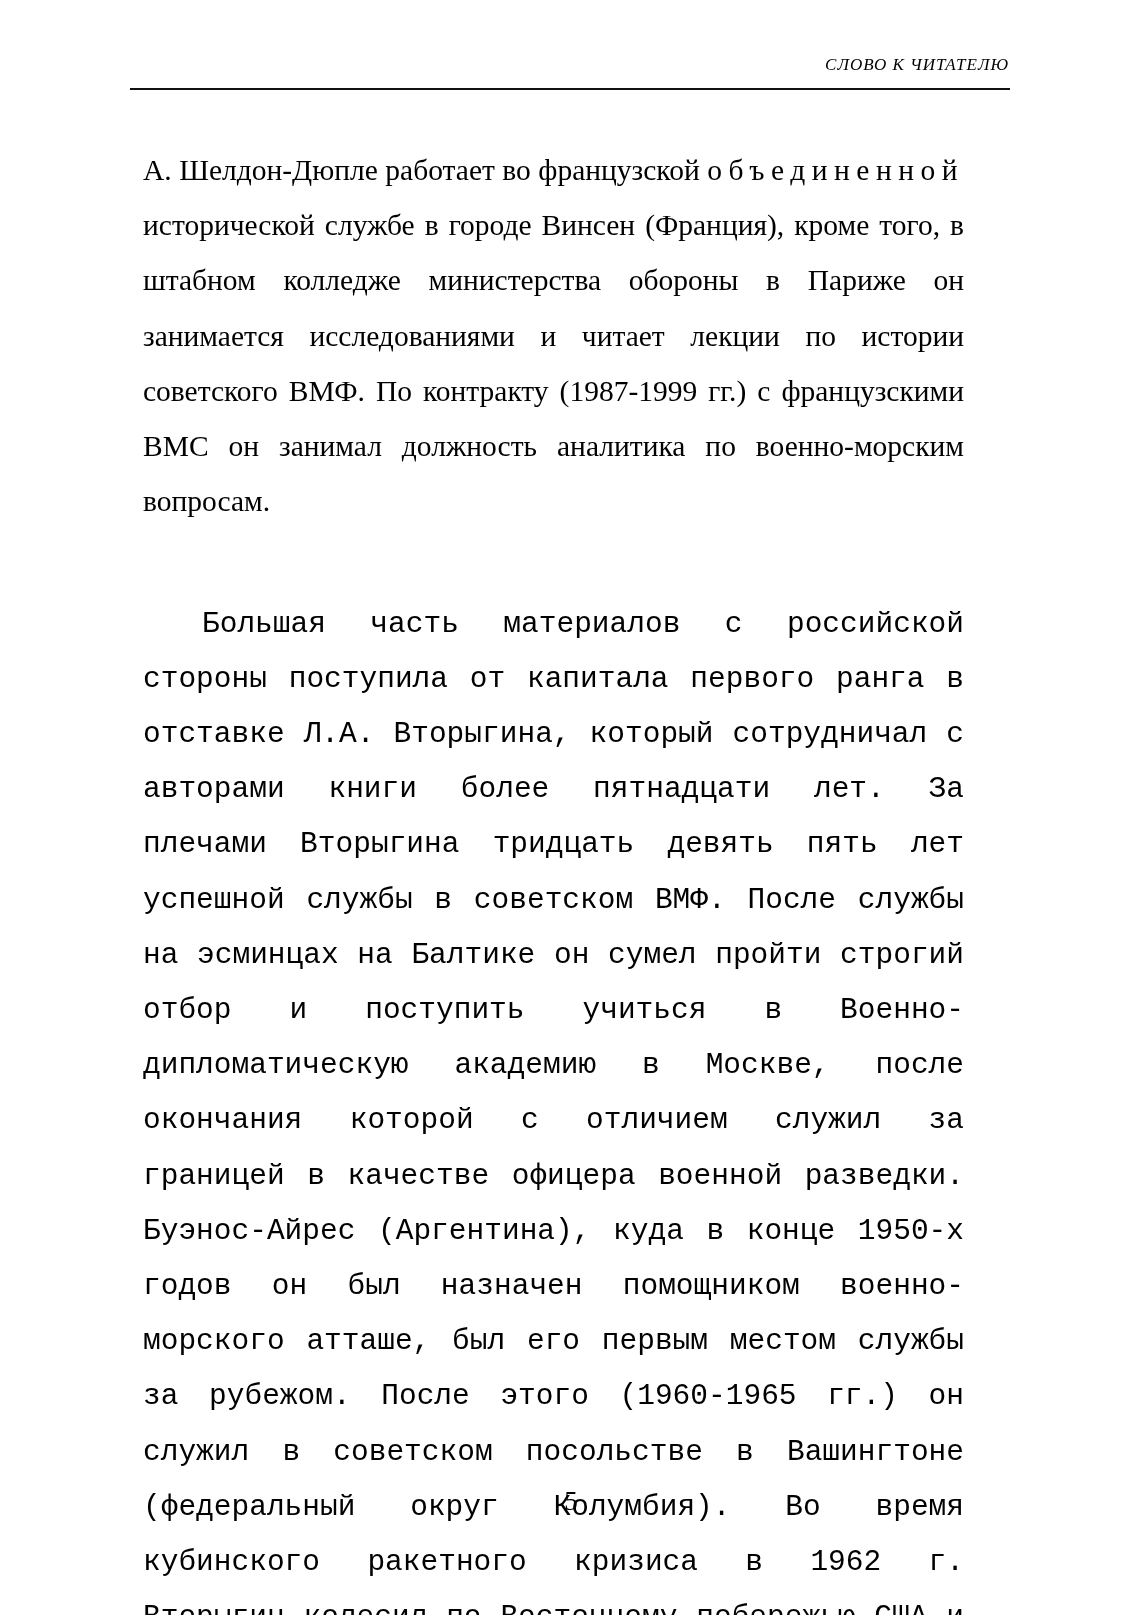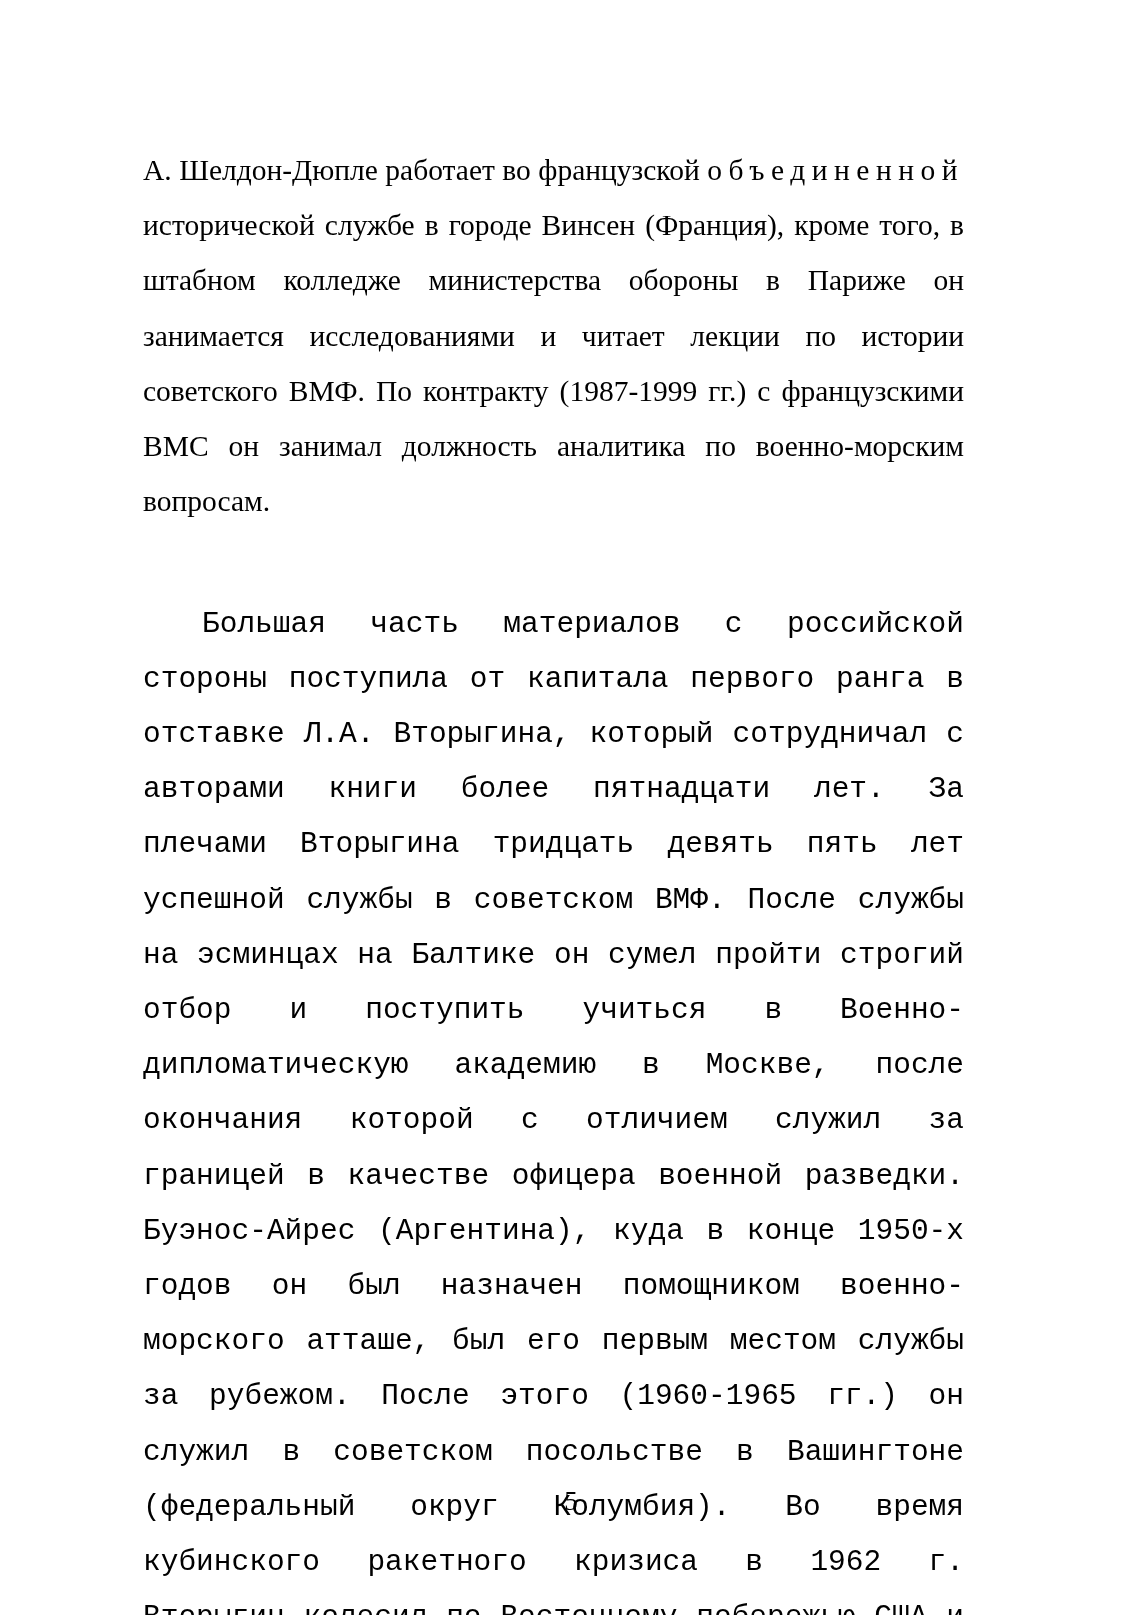--- a/index.html
+++ b/index.html
@@ -97,20 +97,24 @@
     text-align: center;
     font-size: 27px;
     line-height: 1;
   }
 </style>
 </head>
 <body style="background: rgb(255, 255, 255); color: rgb(0, 0, 0);">
 
 <div class="page">
 
+  <header class="running-head">
+    <span class="running-head-text">СЛОВО К ЧИТАТЕЛЮ</span>
+    <div class="running-head-rule"></div>
+  </header>
 
   <main class="textblock">
     <p class="para" id="p1">А. Шелдон-Дюпле работает во французской <span class="tracked">объединенной</span> исторической службе  в городе Винсен (Франция), кроме того, в штабном колледже министерства обороны в Париже он занимается исследованиями и читает лекции по истории советского ВМФ. По контракту (1987-1999 гг.) с французскими ВМС он занимал должность аналитика по военно-морским вопросам.</p>
     <p class="para indent" id="p2">Большая часть материалов с российской стороны поступила от капитала первого ранга в отставке Л.А. Вторыгина, который сотрудничал с авторами книги более пятнадцати лет. За плечами Вторыгина тридцать девять пять лет успешной службы в советском ВМФ. После службы на эсминцах на Балтике он сумел пройти строгий отбор и поступить учиться в Военно-дипломатическую академию в Москве, после окончания которой с отличием служил за границей в качестве офицера военной разведки. Буэнос-Айрес (Аргентина), куда в конце 1950-х годов он был назначен помощником военно-морского атташе, был его первым местом службы за рубежом. После этого (1960-1965 гг.) он служил в советском посольстве в Вашингтоне (федеральный округ Колумбия). Во время кубинского ракетного кризиса в 1962 г. Вторыгин колесил по Восточному побережью США и отправлял сообщения об американских силах, готовящихся к вторжению на Кубу. В 1970-х и 1980-х годах он служил в штабе флота в качестве советника во Вьетнаме и военного аналитика.</p>
     <p class="para indent" id="p3">Личные воспоминания П. Хухтхаузена и Л. Вторыгина, которые читатель найдет на страниц» этой книги, придадут живости информации из других источников.</p>
 
   </main>
 
   <footer class="folio">
     <span>5</span>

